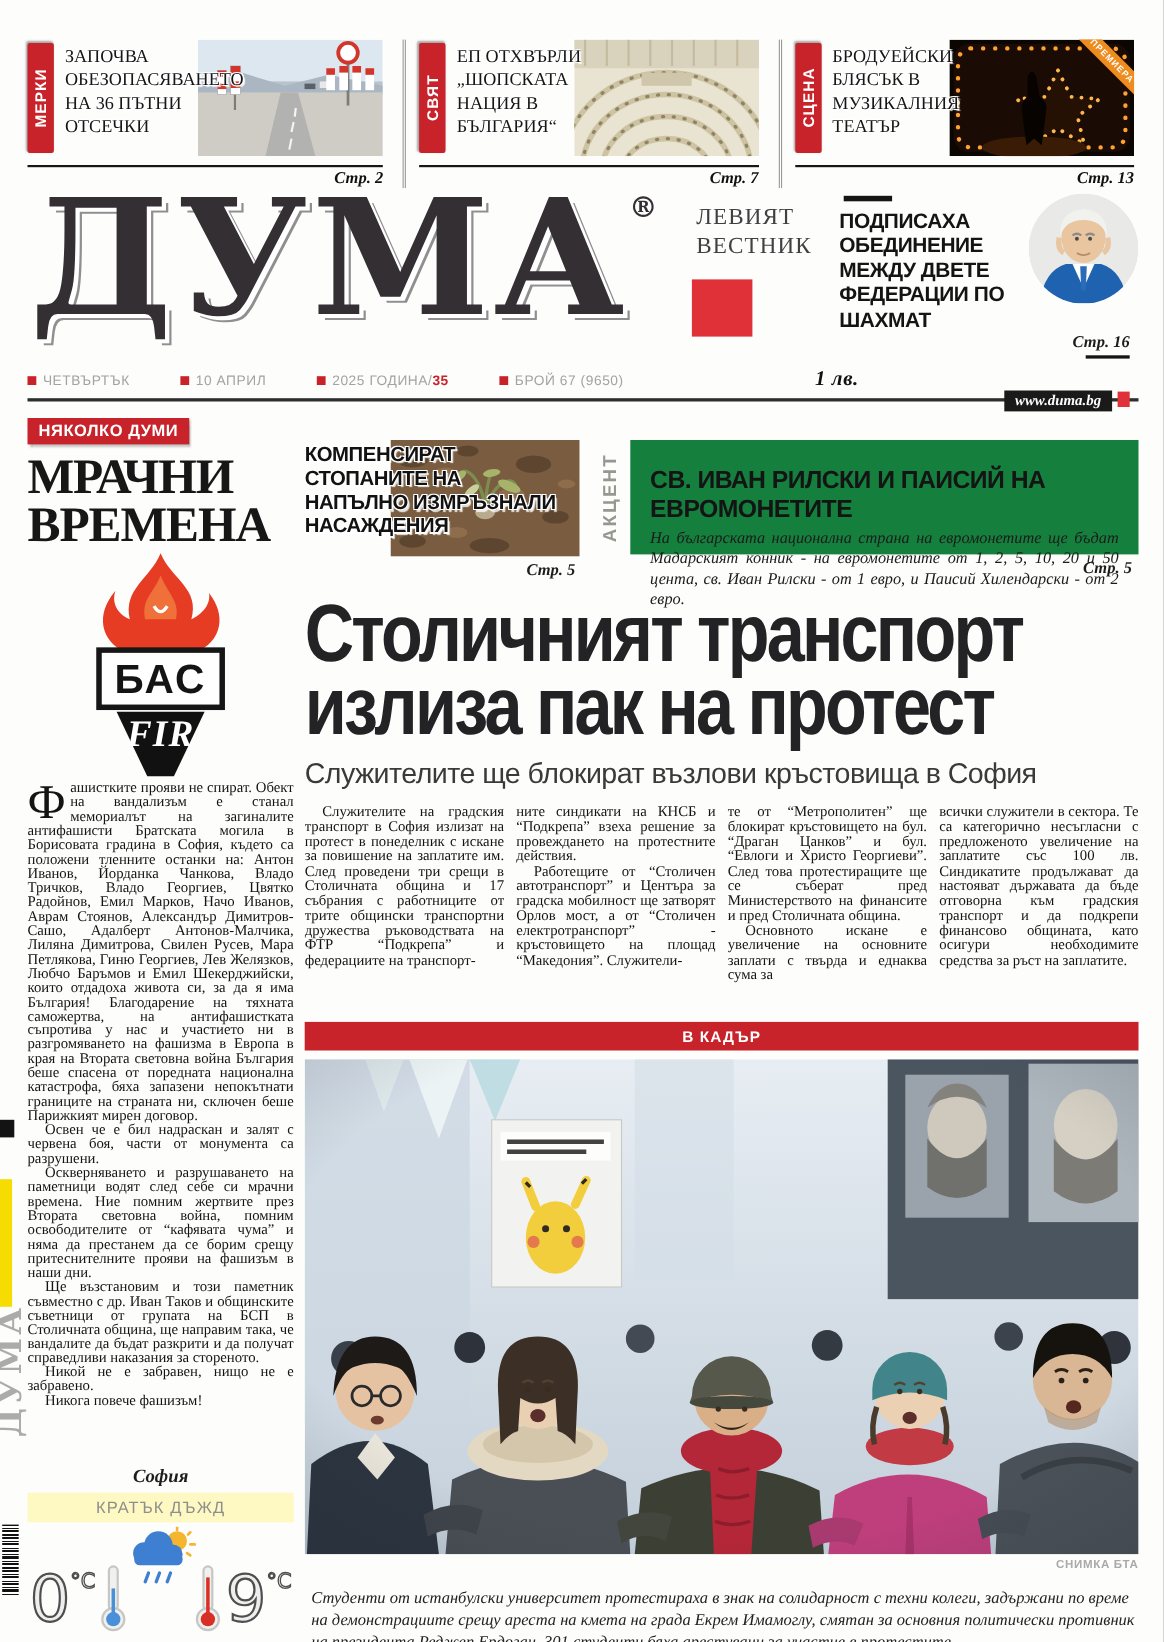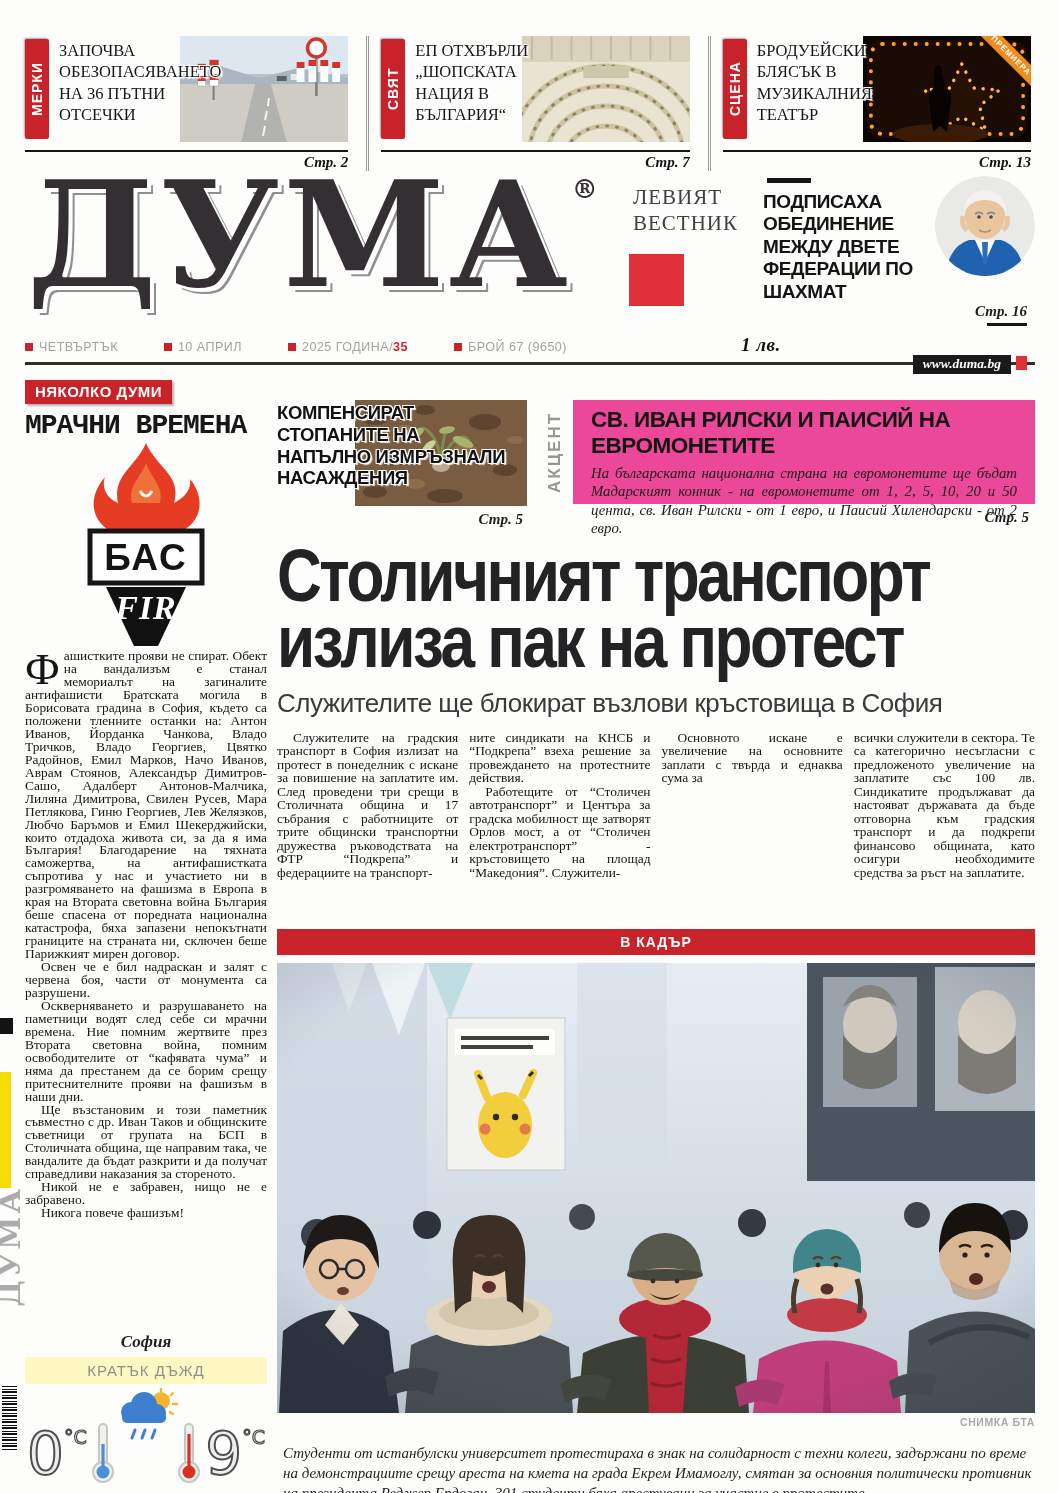--- a/index.html
+++ b/index.html
@@ -78,21 +78,21 @@
   }
   .site-sq { position:absolute; right:8px; top:-9px; width:11px; height:14px; background:#df3137; }
 
   
   .opinion { position:absolute; left:25px; top:380px; width:242px; }
   .op-label {
     display:inline-block; background:#c8232b; color:#fff;
     font:700 15px "Liberation Sans",sans-serif; letter-spacing:.5px;
     padding:3px 10px 4px; box-shadow:2px 2px 2px rgba(0,0,0,.3);
   }
-  .op-title { font-family:Liberation Mono, monospace; font-weight:700; font-size:28px; line-height:.97; letter-spacing:-1px; color:#181718; margin-top:8px; text-transform:uppercase; }
+  .op-title { font-family:Liberation Serif, serif; font-weight:700; font-size:45px; line-height:.97; letter-spacing:-1px; color:#181718; margin-top:8px; text-transform:uppercase; }
   .torch { width:160px; height:205px; margin:2px auto 0; position:relative; }
   .torch svg { width:100%; height:100%; display:block; }
   .torch-bas {
     position:absolute; left:24px; top:96px; width:112px; text-align:center;
     font:700 37px "Liberation Sans",sans-serif; letter-spacing:2px; color:#141414;
   }
   .torch-fir {
     position:absolute; left:38px; top:148px; width:84px; text-align:center;
     font:italic 700 34px "Liberation Serif",serif; color:#fff; letter-spacing:1px;
   }
@@ -139,21 +139,21 @@
     text-shadow:-1px -1px 0 #fff,1px -1px 0 #fff,-1px 1px 0 #fff,1px 1px 0 #fff,2px 2px 1px rgba(255,255,255,.85);
   }
   .comp-ref { position:absolute; right:4px; bottom:0; font-style:italic; font-weight:700; font-size:15px; }
   .accent-wrap { flex:1; position:relative; }
   .accent-inner { display:flex; height:104px; }
   .accent-label {
     width:36px; display:flex; align-items:center; justify-content:center;
     writing-mode:vertical-rl; transform:rotate(180deg);
     font:700 17px "Liberation Sans",sans-serif; letter-spacing:2px; color:#98978f;
   }
-  .accent-box { flex:1; background:#ec4899; padding:7px 18px 8px; }
+  .accent-box { flex:1; background:#15803d; padding:24px 18px 8px; }
   .accent-title { font-size:22.5px; letter-spacing:-0.5px; color:#141414; }
   .accent-body { margin-top:5px; font-style:italic; font-size:14.8px; line-height:1.25; text-align:justify; color:#1b1b1b; }
   .accent-ref { position:absolute; right:6px; bottom:2px; font-style:italic; font-weight:700; font-size:15px; }
 
   
   .headline { margin-top:14px; }
   .hl-line { height:66px; overflow:visible; white-space:nowrap; }
   .hl-line span {
     display:inline-block; transform:scaleX(.84); transform-origin:0 62%;
     font-family:"Liberation Sans",sans-serif; font-weight:700; font-size:74px;
@@ -464,20 +464,21 @@
 
     <div class="cols">
       <div class="col">
         <p class="first">Служителите на градския транспорт в София излизат на протест в понеделник с искане за повишение на заплатите им. След проведени три срещи в Столичната община и 17 събрания с работниците от трите общински транспортни дружества ръководствата на ФТР “Подкрепа” и федерациите на транспорт-</p>
       </div>
       <div class="col">
         <p>ните синдикати на КНСБ и “Подкрепа” взеха решение за провеждането на протестните действия.</p>
         <p class="ind">Работещите от “Столичен автотранспорт” и Центъра за градска мобилност ще затворят Орлов мост, а от “Столичен електротранспорт” - кръстовището на площад “Македония”. Служители-</p>
       </div>
       <div class="col">
+        <p>те от “Метрополитен” ще блокират кръстовището на бул. “Драган Цанков” и бул. “Евлоги и Христо Георгиеви”. След това протестиращите ще се съберат пред Министерството на финансите и пред Столичната община.</p>
         <p class="ind">Основното искане е увеличение на основните заплати с твърда и еднаква сума за</p>
       </div>
       <div class="col">
         <p>всички служители в сектора. Те са категорично несъгласни с предложеното увеличение на заплатите със 100 лв. Синдикатите продължават да настояват държавата да бъде отговорна към градския транспорт и да подкрепи финансово общината, като осигури необходимите средства за ръст на заплатите.</p>
       </div>
     </div>
 
     <div class="kadar">В КАДЪР</div>
 
     <div class="feature-photo">

